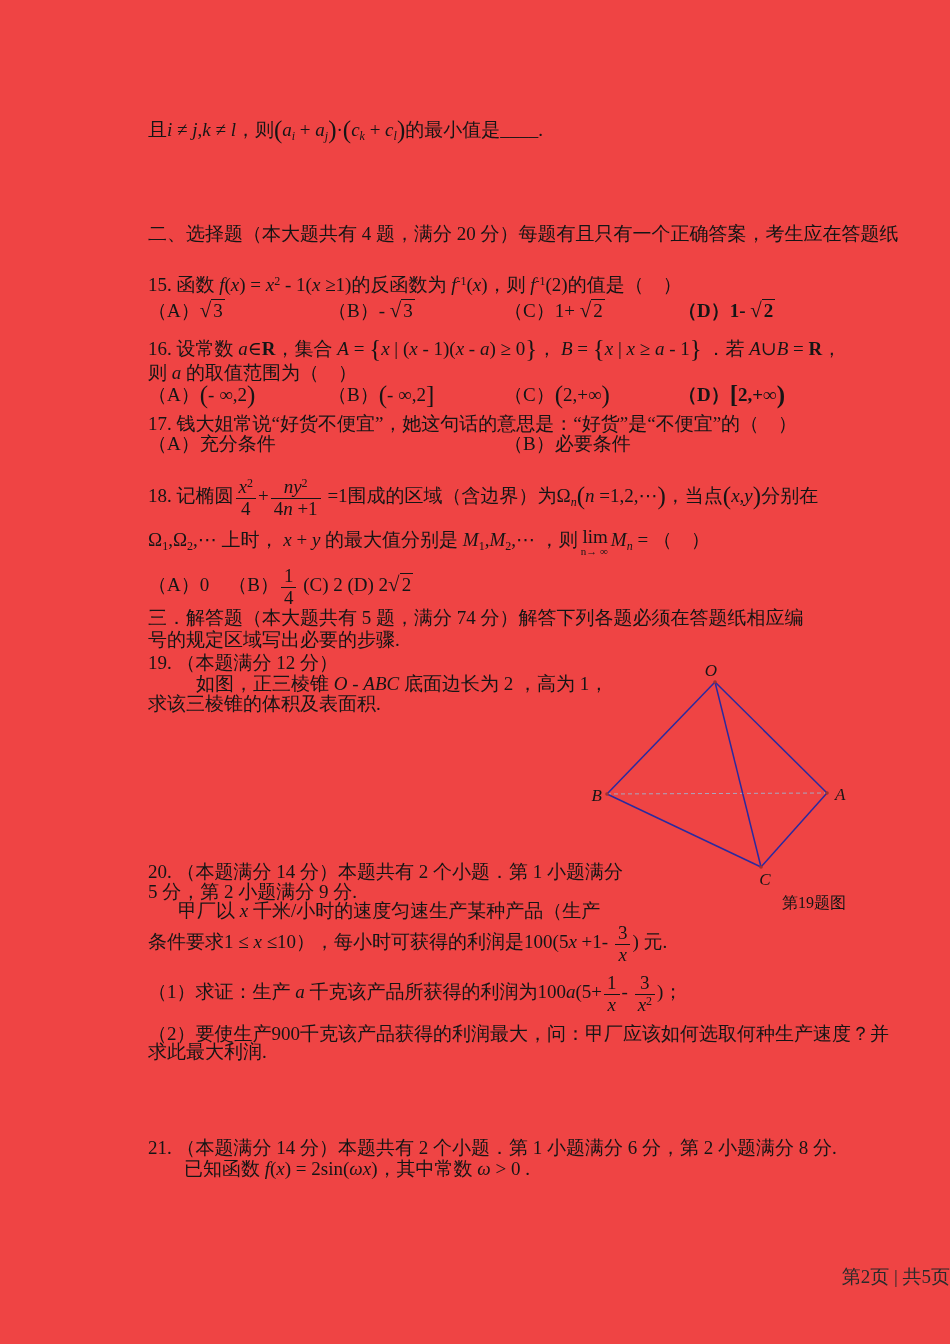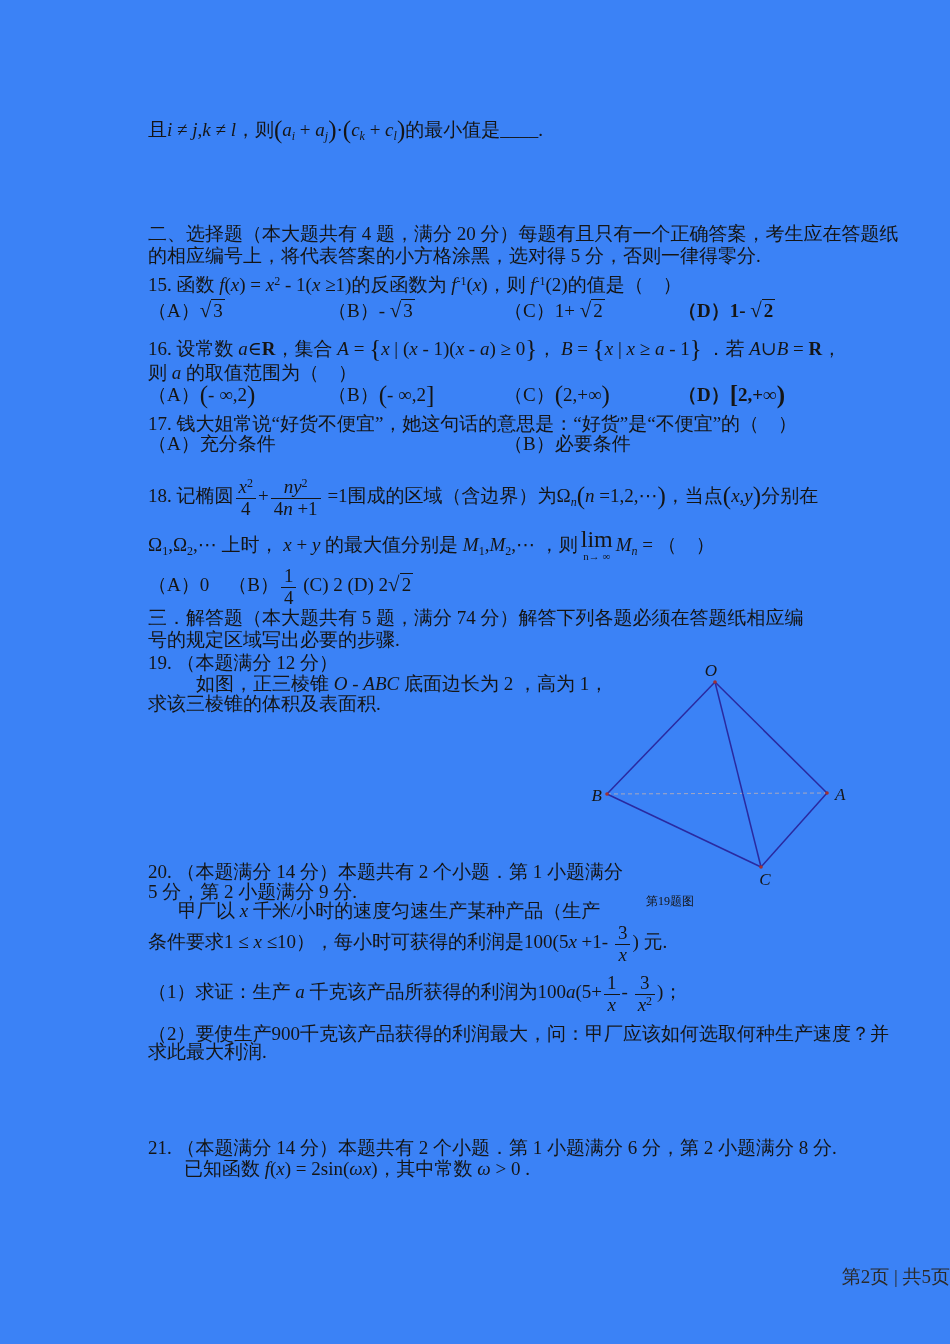--- a/index.html
+++ b/index.html
@@ -1,61 +1,60 @@
 <!DOCTYPE html>
 <html><head>
 <meta charset="utf-8">
 <style>
   html,body{margin:0;padding:0;background:#ffffff;}
-  .page{position:relative;width:950px;height:1344px;background:#3b82f6;overflow:hidden;
+  .page{position:relative;width:950px;height:1344px;background:#ef4444;overflow:hidden;
         font-family:"Liberation Serif","DejaVu Serif",serif;font-size:19px;color:#151515;}
   .ln{position:absolute;left:148px;width:700px;line-height:23px;white-space:nowrap;}
   .it{font-style:italic;}
   .bd{font-weight:700;}
   .sup{font-size:12px;vertical-align:6px;}
   .sub{font-size:12px;vertical-align:-4px;}
   .big{font-size:25px;vertical-align:-2px;line-height:1;}
   .frac{display:inline-block;vertical-align:middle;text-align:center;padding:0 2px;line-height:1.08;}
   .frac .num{display:block;border-bottom:1.4px solid #151515;padding:0 3px;}
   .frac .den{display:block;padding:0 3px;}
   .sqrt{white-space:nowrap;}
   .rsign{font-size:21px;}
   .rad{border-top:1.4px solid #151515;padding:0 2px;}
   .lim{display:inline-block;text-align:center;vertical-align:-9px;line-height:1;margin:0 3px;}
-  .limtop{display:block;font-size:24px;}
+  .limtop{display:block;font-size:19px;text-align:right;}
   .limbot{display:block;font-size:11px;}
   .opt{position:absolute;top:0;white-space:nowrap;}
   .c1{left:0;} .c2{left:180px;} .c3{left:356px;} .c4{left:530px;font-weight:bold;}
   #l1{top:117px;}
   #sec2a{top:222px;} #sec2b{top:244px;}
   #q15{top:270px;} #q15opts{top:299px;height:26px;}
   #q16{top:336px;} #q16b{top:361px;} #q16opts{top:382px;height:26px;}
   #q17{top:412px;} #q17r1{top:432px;height:24px;} #q17r2{top:450px;height:24px;}
   #q18a{top:477px;} #q18b{top:527px;} #q18opts{top:566px;}
   #sec3a{top:606px;} #sec3b{top:628px;}
   #q19{top:651px;} #q19b{top:672px;text-indent:48px;} #q19c{top:692px;}
   #q20a{top:860px;} #q20b{top:880px;} #q20c{top:899px;text-indent:30px;}
   #q20d{top:923px;} #q20e{top:973px;}
   #q20f{top:1022px;} #q20g{top:1040px;}
   #q21a{top:1136px;} #q21b{top:1157px;text-indent:36px;}
   #figure{position:absolute;left:578px;top:652px;width:272px;height:258px;}
-  .figcap{margin-left:68px;width:200px;text-align:left;font-size:12px;margin-top:-2px;}
+  .figcap{margin-left:68px;width:200px;text-align:right;font-size:16px;margin-top:-2px;}
   .figlabel{font-style:italic;font-size:17px;font-family:"Liberation Serif","DejaVu Serif",serif;fill:#151515;}
   #footer{position:absolute;top:1266px;left:0;width:950px;text-align:right;
           font-size:19px;color:#2b2b2b;line-height:22px;}
 </style>
 </head>
 <body>
 
 <div class="page">
 
   <div class="ln" id="l1"><span>且</span><span class="it">i</span><span> ≠ </span><span class="it">j</span><span>,</span><span class="it">k</span><span> ≠ </span><span class="it">l</span><span>，则</span><span class="big">(</span><span class="it">a</span><span class="sub it">i</span><span> + </span><span class="it">a</span><span class="sub it">j</span><span class="big">)</span><span>·</span><span class="big">(</span><span class="it">c</span><span class="sub it">k</span><span> + </span><span class="it">c</span><span class="sub it">l</span><span class="big">)</span><span>的最小值是____.</span></div>
 
   <div class="ln" id="sec2a"><span>二、选择题（本大题共有 4 题，满分 20 分）每题有且只有一个正确答案，考生应在答题纸</span></div>
-  <div class="ln" id="sec2b"><span>的相应编号上，将代表答案的小方格涂黑，选对得 5 分，否则一律得零分.</span></div>
 
   <div class="ln" id="q15"><span>15.  函数 </span><span class="it">f</span><span>(</span><span class="it">x</span><span>) = </span><span class="it">x</span><span class="sup">2</span><span> - 1(</span><span class="it">x</span><span> ≥1)的反函数为 </span><span class="it">f</span><span class="sup">-1</span><span>(</span><span class="it">x</span><span>)，则 </span><span class="it">f</span><span class="sup">-1</span><span>(2)的值是（　）</span></div>
   <div class="ln" id="q15opts">
     <span class="opt c1"><span>（A）</span><span class="sqrt"><span class="rsign">√</span><span class="rad"><span>3</span></span></span></span>
     <span class="opt c2"><span>（B）- </span><span class="sqrt"><span class="rsign">√</span><span class="rad"><span>3</span></span></span></span>
     <span class="opt c3"><span>（C）1+ </span><span class="sqrt"><span class="rsign">√</span><span class="rad"><span>2</span></span></span></span>
     <span class="opt c4"><span>（D）1- </span><span class="sqrt"><span class="rsign">√</span><span class="rad"><span>2</span></span></span></span>
   </div>
 
   <div class="ln" id="q16"><span>16.  设常数 </span><span class="it">a</span><span>∈</span><span class="bd">R</span><span>，集合 </span><span class="it">A</span><span> = </span><span class="big">{</span><span class="it">x</span><span> | (</span><span class="it">x</span><span> - 1)(</span><span class="it">x</span><span> - </span><span class="it">a</span><span>) ≥ 0</span><span class="big">}</span><span>， </span><span class="it">B</span><span> = </span><span class="big">{</span><span class="it">x</span><span> | </span><span class="it">x</span><span> ≥ </span><span class="it">a</span><span> - 1</span><span class="big">}</span><span> ．若 </span><span class="it">A</span><span>∪</span><span class="it">B</span><span> = </span><span class="bd">R</span><span>，</span></div>

